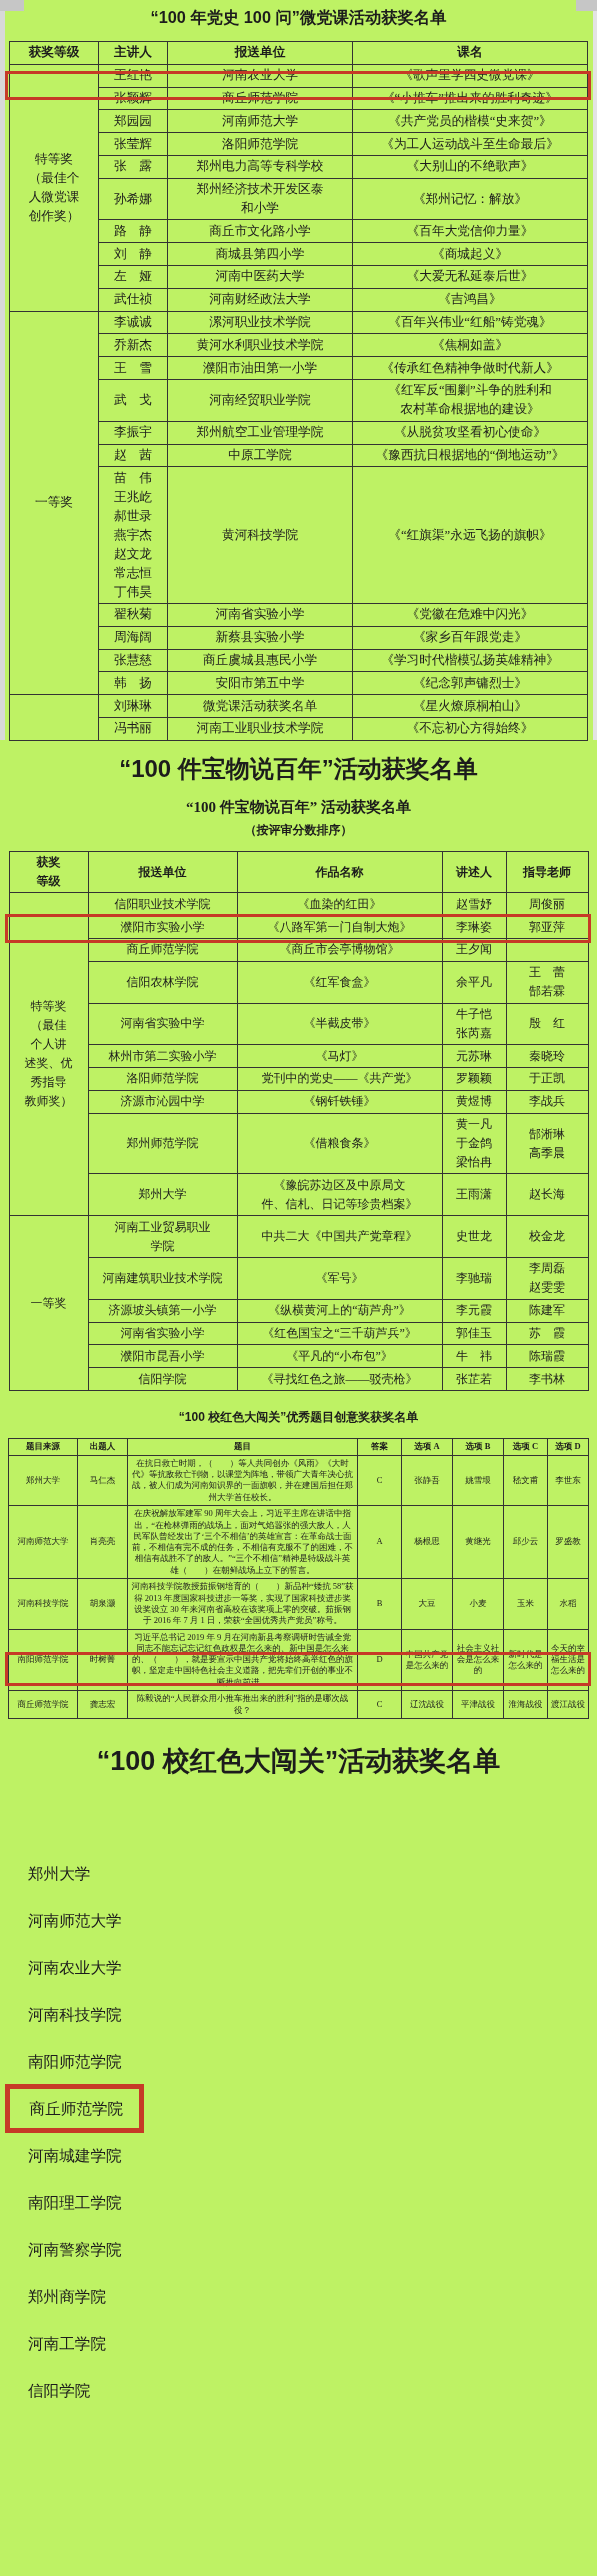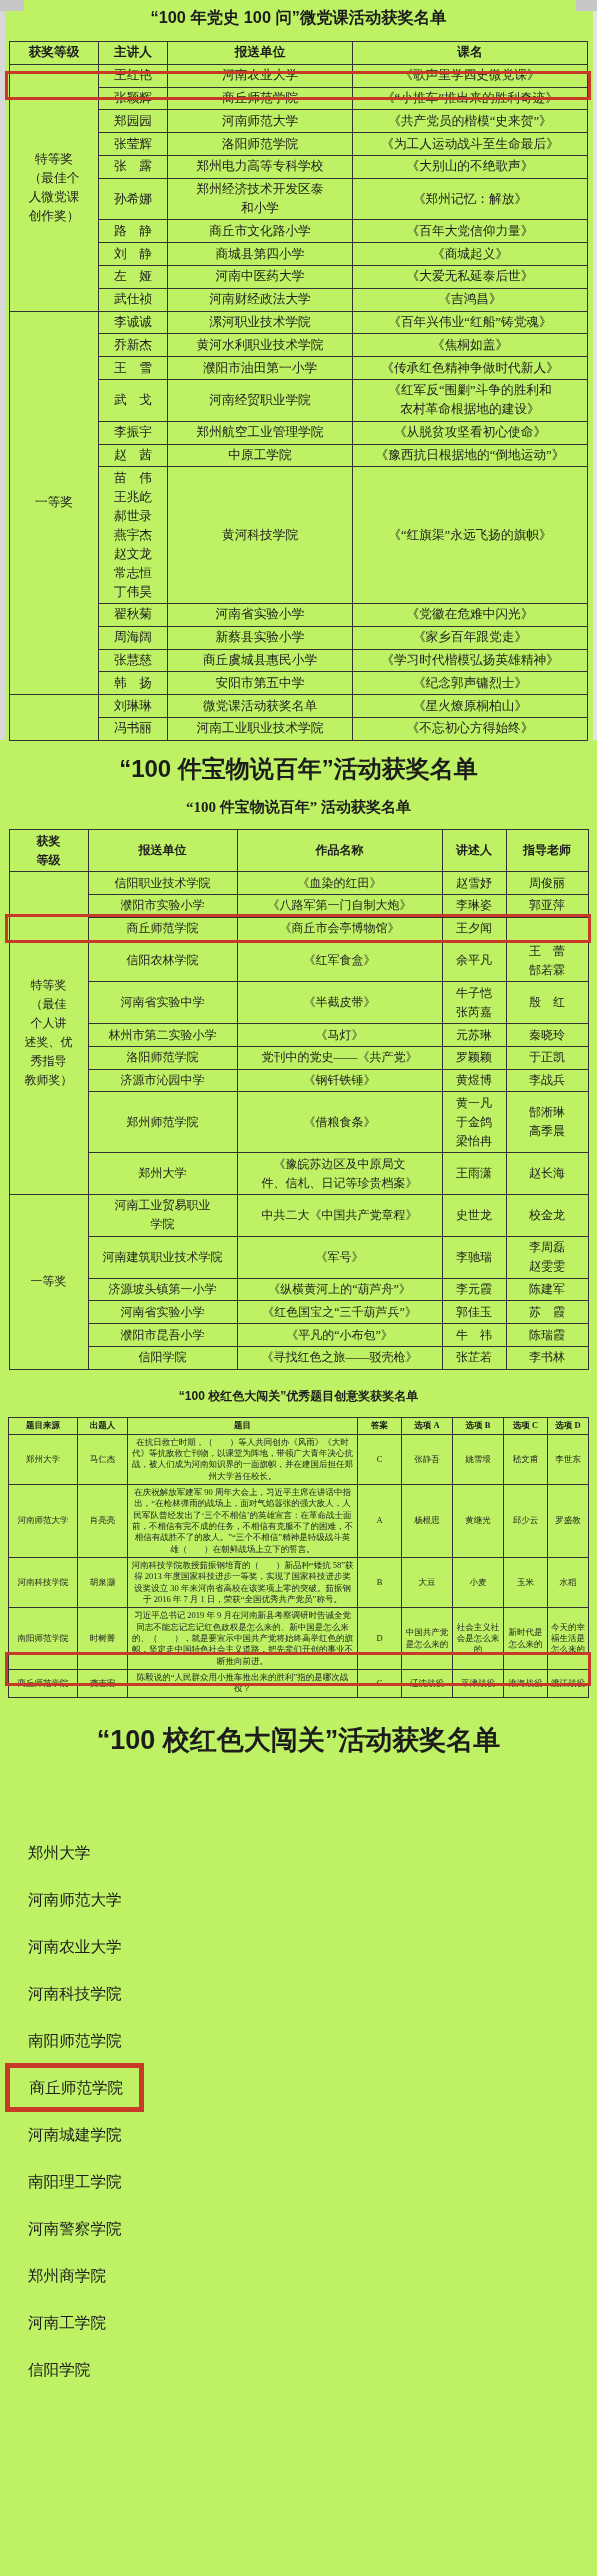--- a/index.html
+++ b/index.html
@@ -202,20 +202,21 @@
           <td class="col-speaker">冯书丽</td>
           <td class="col-unit">河南工业职业技术学院</td>
           <td class="col-course">《不忘初心方得始终》</td>
         </tr>
       </tbody>
   </table>
 
   <div class="h-big1">“100 件宝物说百年”活动获奖名单</div>
 
   <div class="h-sm">“100 件宝物说百年” 活动获奖名单</div>
+  <div class="h-sub">（按评审分数排序）</div>
 
   <table class="tbl t2">
     <colgroup>
         <col style="width:79px">
         <col style="width:149px">
         <col style="width:205px">
         <col style="width:64px">
         <col style="width:82px">
       </colgroup>
     <thead>

